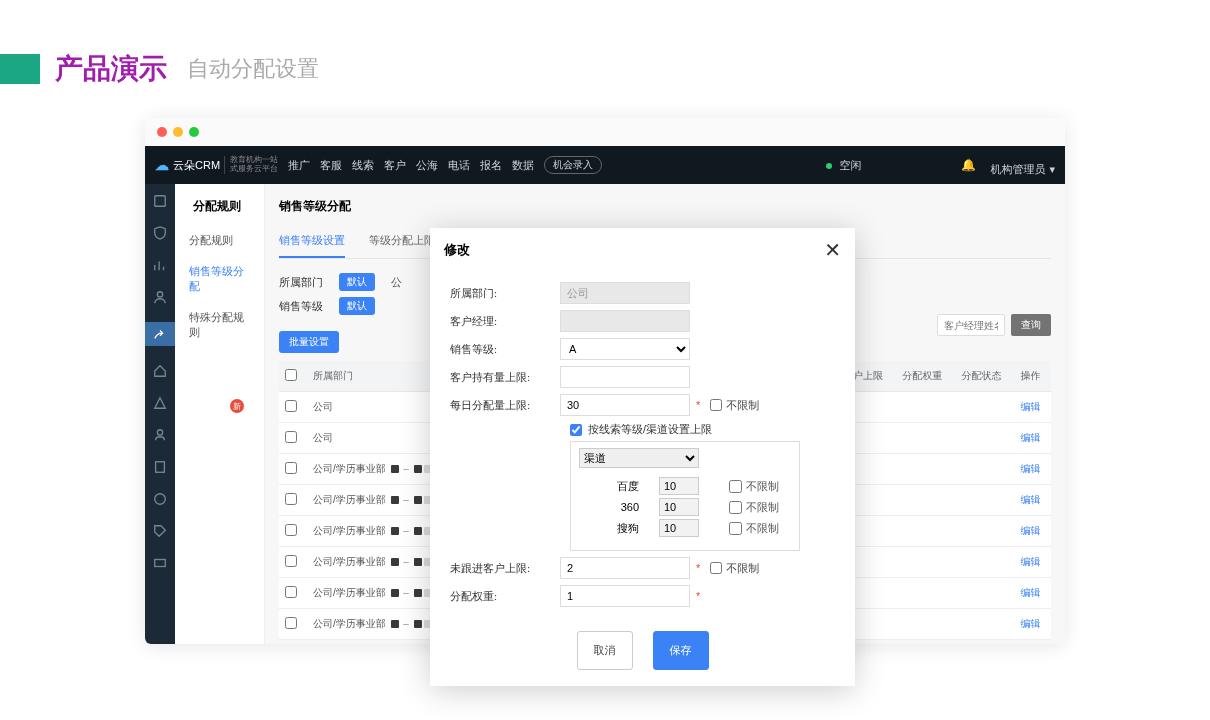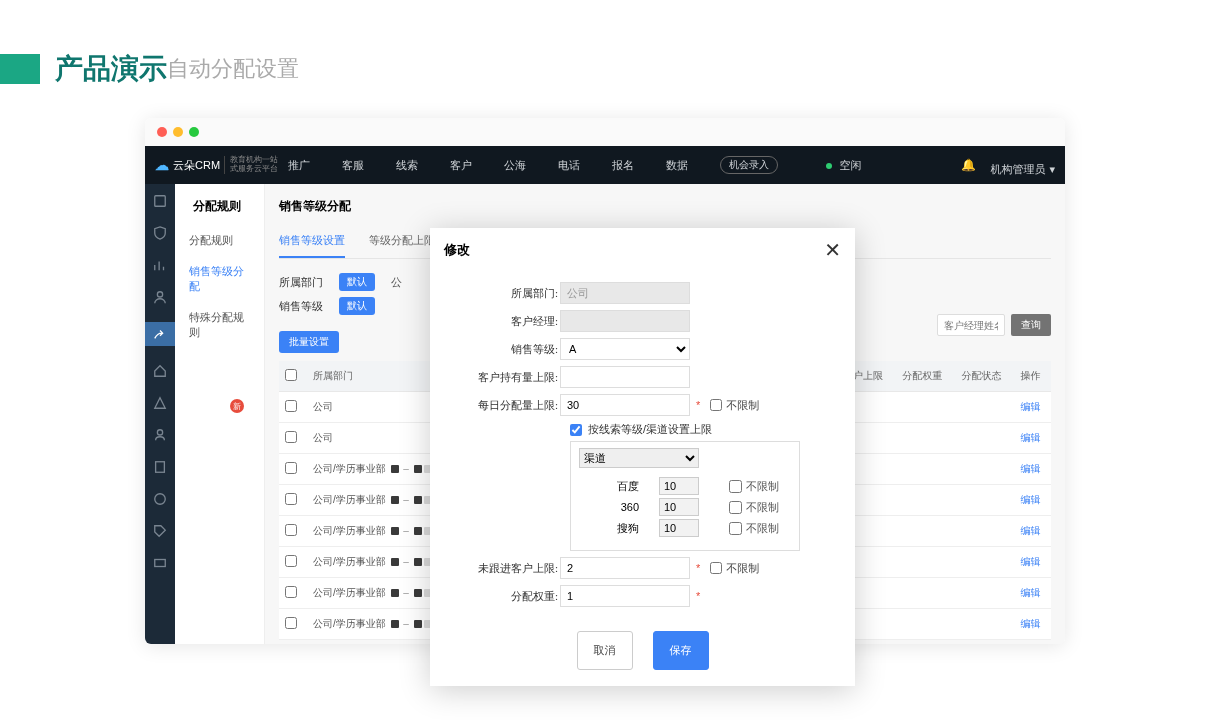--- a/index.html
+++ b/index.html
@@ -1,38 +1,38 @@
 <!DOCTYPE html>
 <html><head>
 <meta charset="utf-8">
 <style>
 * { margin: 0; padding: 0; box-sizing: border-box; font-family: "Microsoft YaHei", Arial, sans-serif; }
 body { background: #fff; width: 1210px; height: 720px; overflow: hidden; }
 
 
 .page-title-bar { display: flex; align-items: center; padding: 50px 0 30px 0; }
 .green-block { width: 40px; height: 30px; background: #1ba784; margin-right: 15px; }
-.page-title { font-size: 28px; font-weight: bold; color: #0f766e; }
+.page-title { font-size: 28px; font-weight: bold; color: #a21caf; margin-right: 20px; }
 .page-subtitle { font-size: 22px; color: #aaa; }
 
 
 .window { margin: 0 auto; width: 920px; box-shadow: 0 2px 20px rgba(0,0,0,0.1); border-radius: 6px; overflow: hidden; background: #fff; position: relative; }
 .window-titlebar { height: 28px; background: #fafafa; display: flex; align-items: center; padding-left: 12px; gap: 6px; }
 .tl-dot { width: 10px; height: 10px; border-radius: 50%; }
 .tl-red { background: #ff5f56; }
 .tl-yellow { background: #ffbd2e; }
 .tl-green { background: #27c93f; }
 
 
 .topnav { height: 38px; background: #101820; display: flex; align-items: center; color: #cfd3d7; font-size: 11px; padding: 0 10px; }
 .logo { display: flex; align-items: center; gap: 4px; margin-right: 10px; }
 .logo-mark { color: #4fb6ff; font-size: 14px; font-weight: bold; }
 .logo-text { color: #fff; font-size: 11px; }
 .logo-sub { color: #888; font-size: 8px; line-height: 1.1; border-left: 1px solid #444; padding-left: 5px; }
-.nav-items { display: flex; gap: 32px; align-items: center; }
+.nav-items { display: flex; gap: 10px; align-items: center; }
 .nav-item { color: #cfd3d7; cursor: pointer; }
 .nav-pill { border: 1px solid #666; border-radius: 10px; padding: 1px 8px; font-size: 10px; }
 .nav-spacer { flex: 1; }
 .status-dot { width: 6px; height: 6px; background: #2ecc71; border-radius: 50%; display: inline-block; margin-right: 4px; }
 .nav-right { display: flex; align-items: center; gap: 14px; }
 .bell { font-size: 12px; }
 .user-sel { display: flex; align-items: center; gap: 4px; margin-top: 8px; }
 
 
 .app-body { display: flex; height: 460px; position: relative; background: #f7f7f7; }
@@ -77,21 +77,21 @@
 
 .red-badge { position: absolute; left: 85px; top: 215px; width: 14px; height: 14px; background: #e74c3c; color: #fff; font-size: 8px; border-radius: 50%; display: flex; align-items: center; justify-content: center; }
 
 
 .modal { position: absolute; top: 228px; left: 430px; width: 425px; background: #fff; box-shadow: 0 4px 30px rgba(0,0,0,0.2); z-index: 10; }
 .modal-header { display: flex; justify-content: space-between; align-items: center; padding: 10px 14px; }
 .modal-title { font-size: 13px; font-weight: bold; }
 .modal-close { font-size: 20px; cursor: pointer; color: #333; }
 .modal-body { padding: 4px 20px 10px 20px; font-size: 11px; }
 .form-row { display: flex; align-items: center; margin: 6px 0; }
-.form-label { width: 110px; text-align: right; color: #333; padding-right: 2px; font-family: Liberation Serif, serif; }
+.form-label { width: 110px; color: #333; padding-right: 20px; font-family: Liberation Serif, serif; }
 .form-input { width: 130px; height: 22px; border: 1px solid #ddd; padding: 0 6px; font-size: 11px; background: #fff; }
 .form-input.disabled { background: #e8e8e8; color: #999; }
 .form-select { width: 130px; height: 22px; border: 1px solid #ddd; font-size: 11px; padding: 0 4px; position: relative; background: #fff; }
 .req-star { color: #e74c3c; margin-left: 6px; }
 .inline-cb { margin-left: 10px; display: flex; align-items: center; gap: 4px; font-size: 11px; color: #444; }
 .inline-cb input { width: 12px; height: 12px; }
 
 .channel-box { margin-left: 120px; width: 230px; border: 1px solid #ddd; padding: 6px 8px 10px 8px; margin-top: 4px; margin-bottom: 6px; }
 .channel-select { width: 120px; height: 20px; border: 1px solid #ccc; font-size: 11px; margin-bottom: 6px; }
 .channel-row { display: flex; align-items: center; margin: 3px 0; font-size: 11px; }

